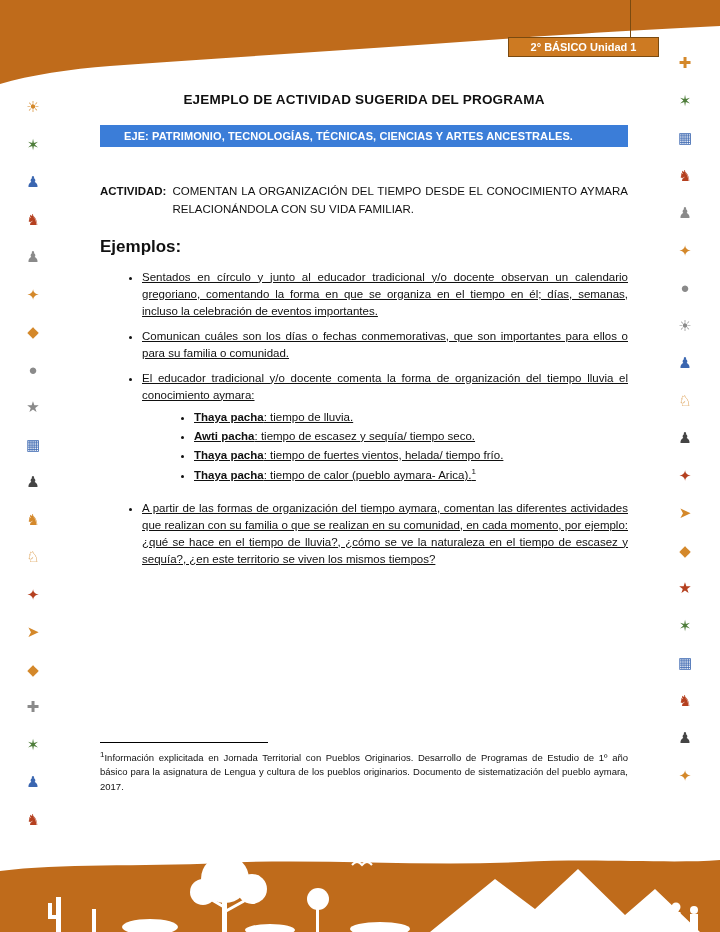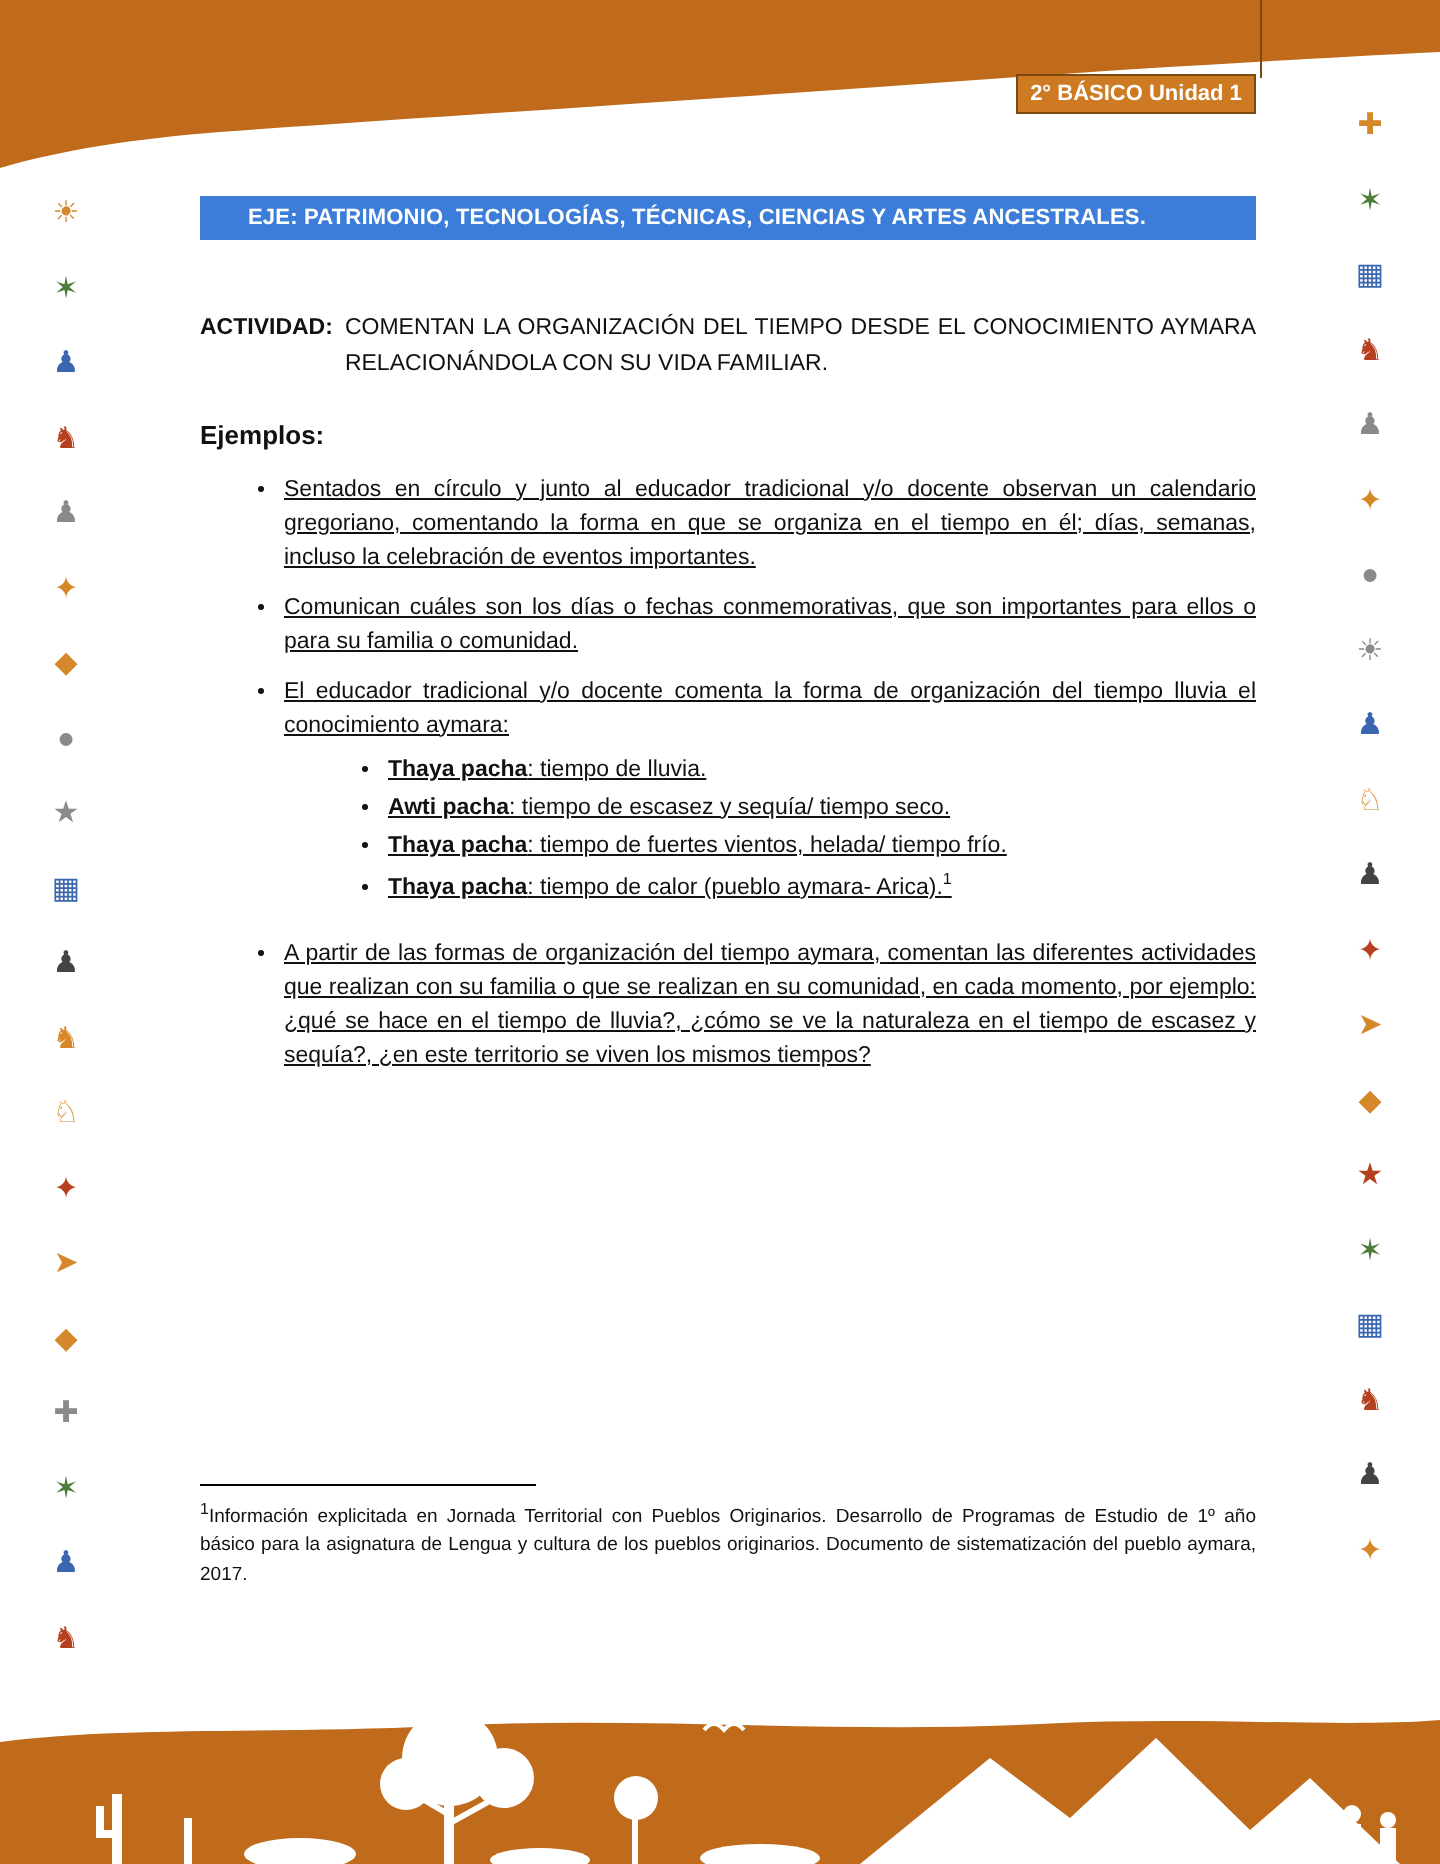--- a/index.html
+++ b/index.html
@@ -11,39 +11,39 @@
   }
   html,body{margin:0;padding:0;}
   body{font-family:"Liberation Sans", sans-serif; background:#ffffff;}
   .page{position:relative;width:720px;height:932px;background:#ffffff;overflow:hidden;}
 
   .header-svg{position:absolute;top:0;left:0;display:block;}
   .band-fill{fill:var(--orange);}
 
   .badge-line{position:absolute;top:0;left:630px;width:1px;height:39px;background:var(--orange-dark);}
   .unit-badge{
-    position:absolute;top:37px;left:508px;width:120px;box-sizing:border-box;
+    position:absolute;top:37px;left:508px;width:151px;box-sizing:border-box;
     background:var(--orange-badge);border:1px solid var(--orange-dark);
     color:#fff;font-size:11px;font-weight:bold;text-align:center;padding:3px 0;
   }
 
   .side-col{position:absolute;width:42px;display:flex;flex-direction:column;align-items:center;}
   .side-col.left{left:12px;top:88px;}
   .side-col.right{left:664px;top:44px;}
   .side-icon{height:37.5px;width:100%;display:flex;align-items:center;justify-content:center;font-size:15px;line-height:1;}
 
   .content{position:absolute;left:100px;top:80px;width:528px;color:var(--ink);}
   .page-title{text-align:center;font-weight:bold;font-size:13.5px;margin-top:12px;letter-spacing:.2px;}
   .eje-banner{margin-top:18px;background:var(--blue);color:#ffffff;font-weight:bold;font-size:11px;padding:5px 24px;letter-spacing:.1px;}
 
   .activity{margin-top:36px;font-size:11.5px;line-height:1.55;display:flex;}
   .activity .act-label{white-space:nowrap;margin-right:6px;font-weight:bold;}
   .activity .act-text{text-align:justify;}
 
-  .examples-label{margin-top:18px;font-weight:bold;font-size:13px;}
+  .examples-label{margin-top:18px;font-weight:bold;font-size:17px;}
 
   ul.main{margin:12px 0 0;padding-left:42px;font-size:11.5px;line-height:1.48;text-align:justify;text-decoration:underline;}
   ul.main > li{margin-bottom:8px;}
   ul.main > li.gap-top{margin-top:16px;}
   ul.sub{list-style:disc;margin:5px 0 10px;padding-left:52px;text-align:left;}
   ul.sub li{margin-bottom:2px;}
   sup{font-size:8px;}
 
   .footnote{position:absolute;left:100px;top:742px;width:528px;font-size:9.5px;line-height:1.5;text-align:justify;color:var(--ink);}
   .footnote-rule{width:168px;border-top:1px solid #000;margin-bottom:6px;}
@@ -102,20 +102,21 @@
       <span class="side-icon" style="color: rgb(212, 136, 42);">◆</span>
       <span class="side-icon" style="color: rgb(181, 64, 31);">★</span>
       <span class="side-icon" style="color: rgb(78, 125, 58);">✶</span>
       <span class="side-icon" style="color: rgb(58, 102, 176);">▦</span>
       <span class="side-icon" style="color: rgb(181, 64, 31);">♞</span>
       <span class="side-icon" style="color: rgb(68, 68, 68);">♟</span>
       <span class="side-icon" style="color: rgb(212, 136, 42);">✦</span>
     </div>
 
   <div class="content">
+    <div class="page-title">EJEMPLO DE ACTIVIDAD SUGERIDA DEL PROGRAMA</div>
     <div class="eje-banner">EJE: PATRIMONIO, TECNOLOGÍAS, TÉCNICAS, CIENCIAS Y ARTES ANCESTRALES.</div>
 
     <div class="activity">
       <span class="act-label">ACTIVIDAD:</span>
       <span class="act-text">COMENTAN LA ORGANIZACIÓN DEL TIEMPO DESDE EL CONOCIMIENTO AYMARA RELACIONÁNDOLA CON SU VIDA FAMILIAR.</span>
     </div>
 
     <div class="examples-label">Ejemplos:</div>
 
     <ul class="main">

